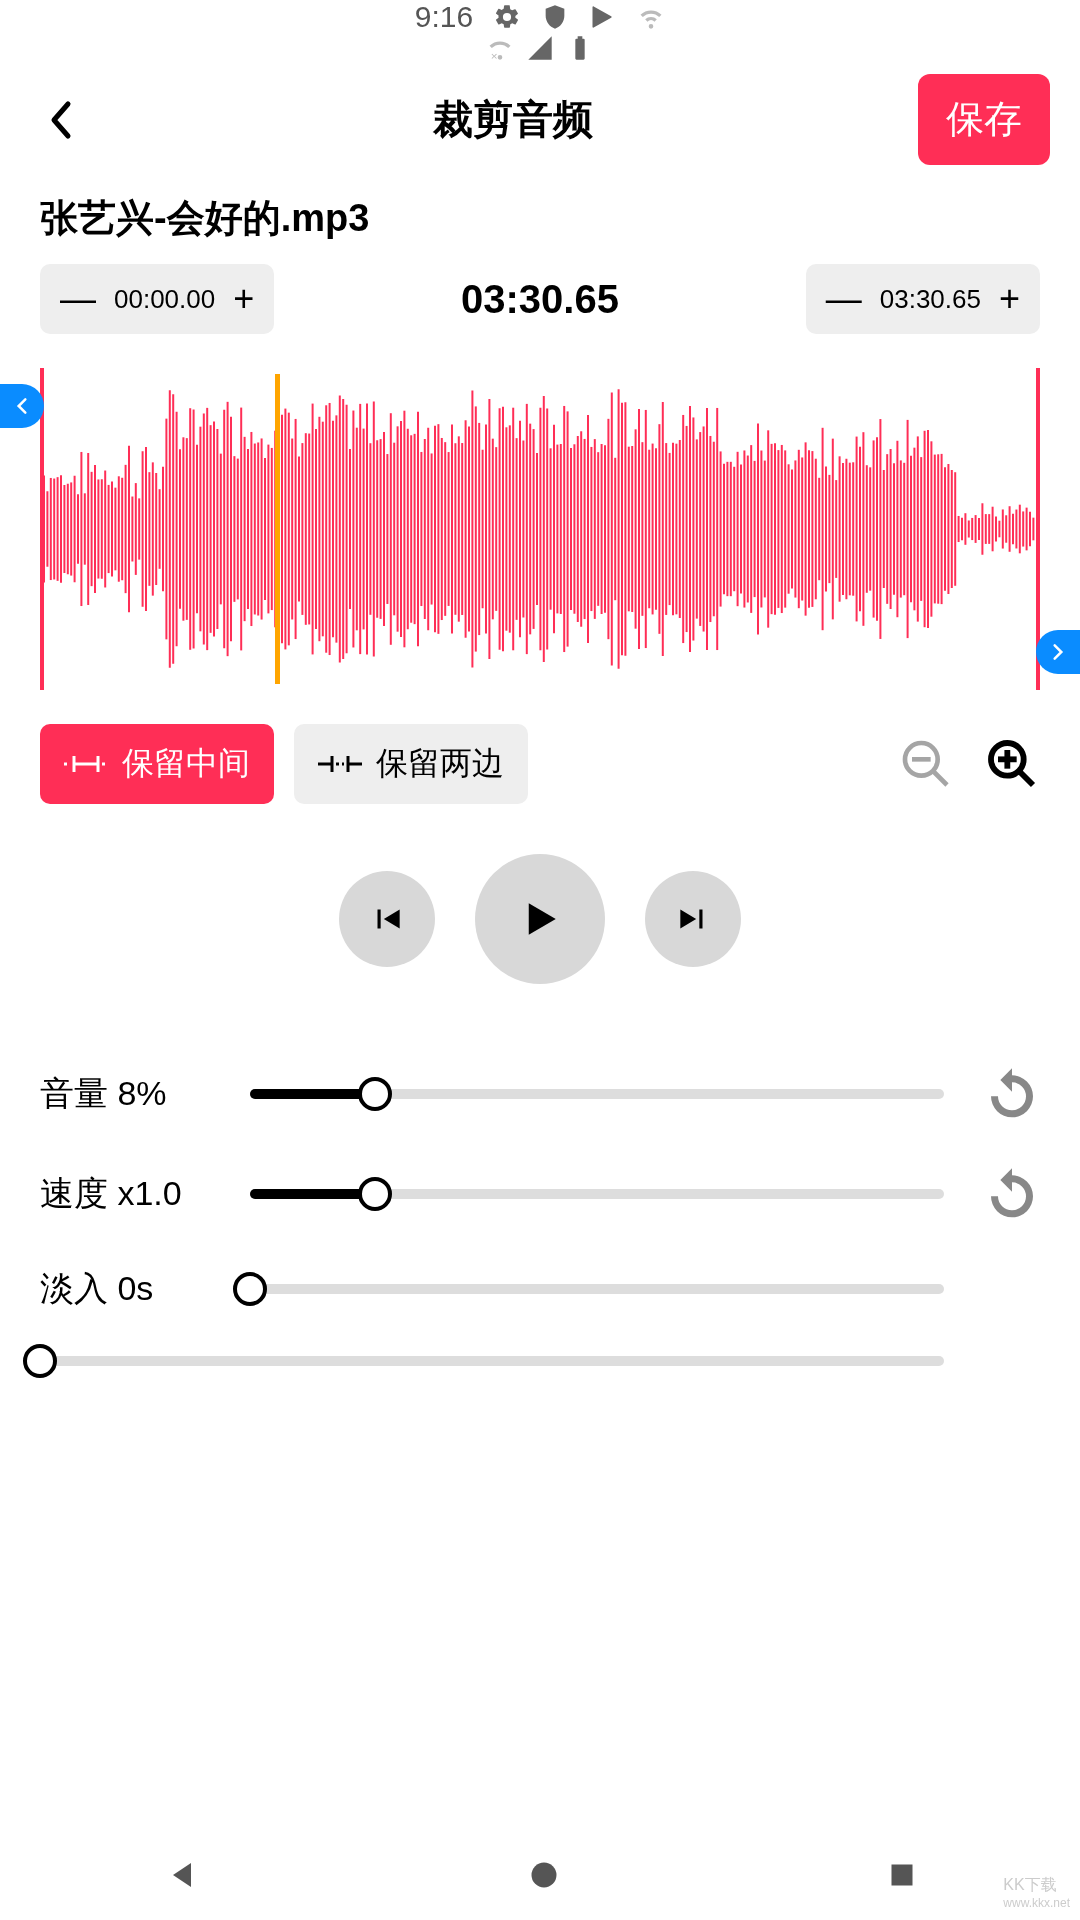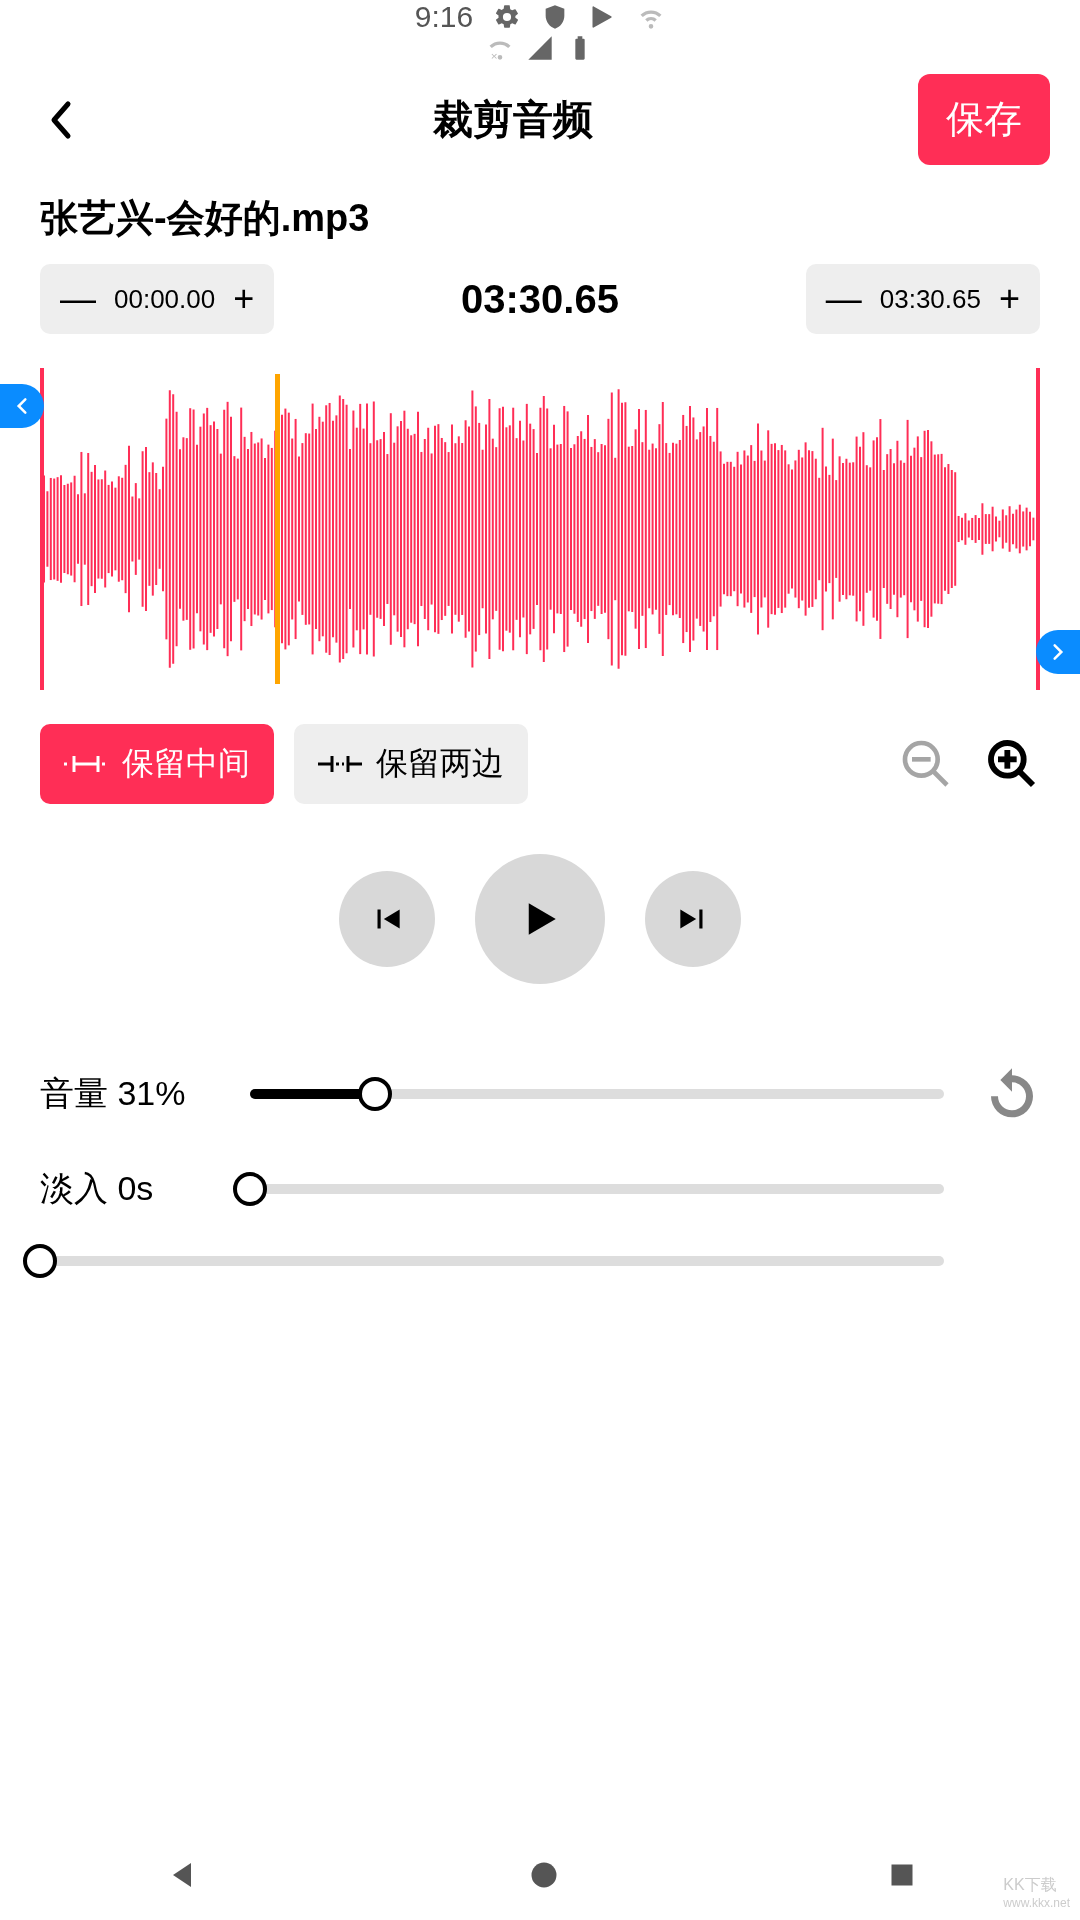--- a/index.html
+++ b/index.html
@@ -498,24 +498,34 @@
   </button>
   <button class="circ-btn small">
     <svg width="38" height="38" viewBox="0 0 24 24">
         <path d="M16 6h2v12h-2z M4 6v12l10-6z" fill="#000"></path>
       </svg>
   </button>
 </div>
 
 <div class="sliders">
   <div class="slider-row">
-    <div class="slider-label">音量 31%</div>
+    <div class="slider-label">音量 8%</div>
     <div class="slider-track">
       <div class="slider-fill" id="fill-vol" style="width: 18%;"></div>
       <div class="slider-thumb" id="thumb-vol" style="left: 18%;"></div>
+    </div>
+    <svg class="reset-btn" viewBox="0 0 24 24">
+        <path d="M12 4V1L7 6l5 5V7a6 6 0 1 1-6 6H3a9 9 0 1 0 9-9z" fill="#888"></path>
+      </svg>
+  </div>
+  <div class="slider-row">
+    <div class="slider-label">速度 x1.0</div>
+    <div class="slider-track">
+      <div class="slider-fill" id="fill-spd" style="width: 18%;"></div>
+      <div class="slider-thumb" id="thumb-spd" style="left: 18%;"></div>
     </div>
     <svg class="reset-btn" viewBox="0 0 24 24">
         <path d="M12 4V1L7 6l5 5V7a6 6 0 1 1-6 6H3a9 9 0 1 0 9-9z" fill="#888"></path>
       </svg>
   </div>
   <div class="slider-row">
     <div class="slider-label">淡入 0s</div>
     <div class="slider-track">
       <div class="slider-fill" id="fill-fin" style="width: 0%;"></div>
       <div class="slider-thumb" id="thumb-fin" style="left: 0%;"></div>

